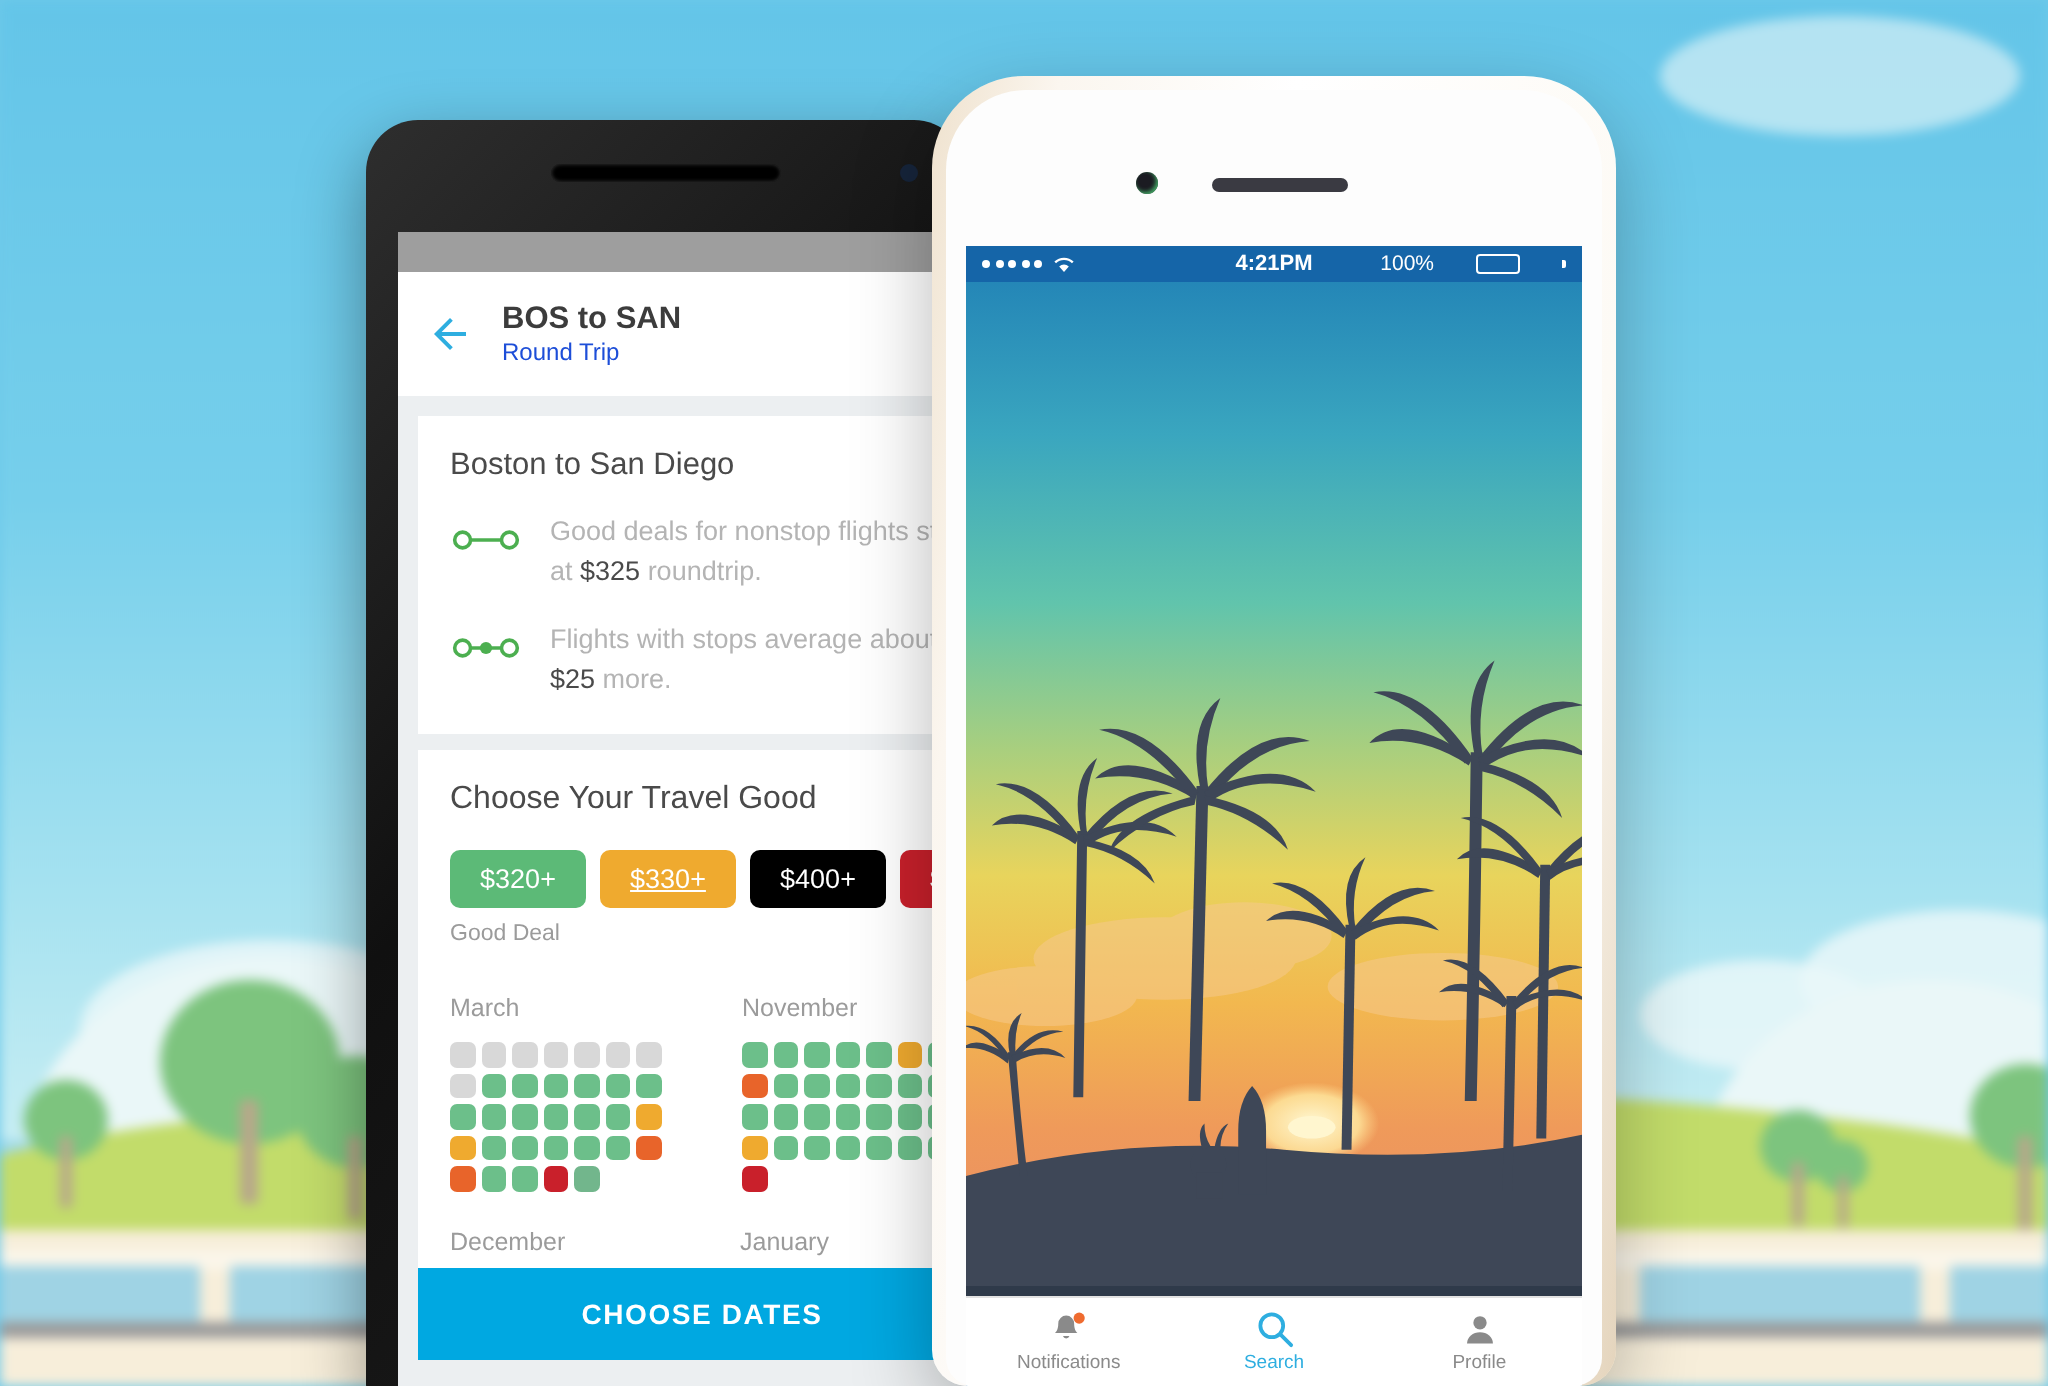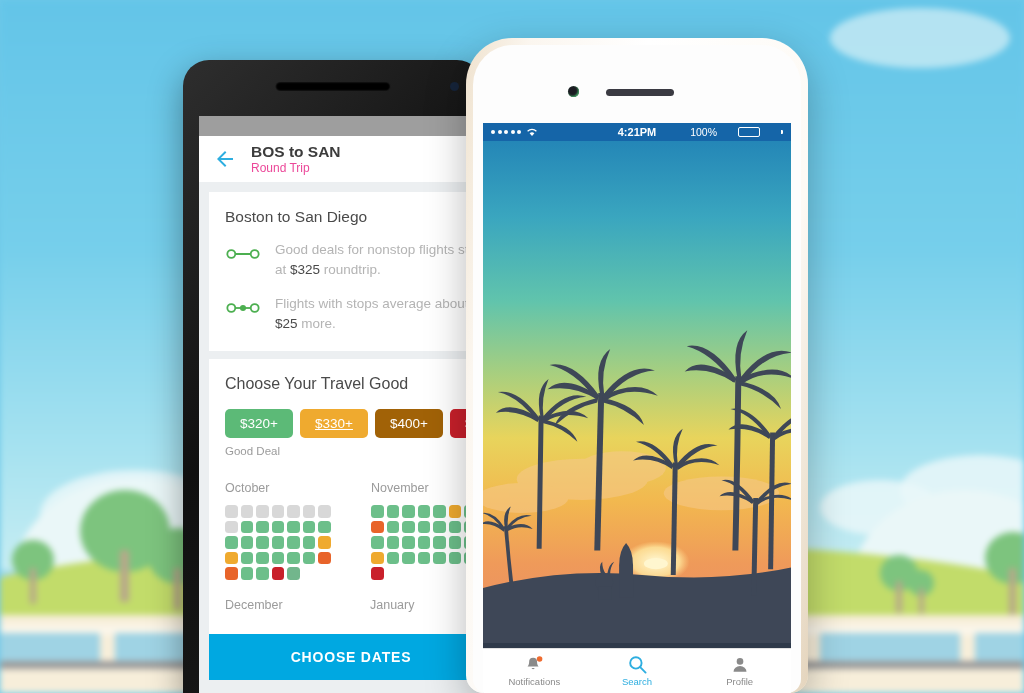--- a/index.html
+++ b/index.html
@@ -70,26 +70,26 @@
     background:#eceff1; overflow:hidden;
   }
   .and-statusbar {
     height:20px; background:#9e9e9e; position:relative;
   }
   .and-sig {
     position:absolute; right:8px; top:5px; width:0; height:0;
     border-left:11px solid transparent; border-bottom:11px solid #fff;
   }
   .and-appbar {
-    background:#fff; height:46px; display:flex; align-items:center;
+    background:#fff; height:62px; display:flex; align-items:center;
     padding:0 14px; gap:14px;
   }
   .back-arrow { width:24px; height:24px; flex:none; }
   .and-title { font-size:15.5px; font-weight:bold; color:#3c3c3c; line-height:1.25; }
-  .and-sub { font-size:12px; color:#ec4899; line-height:1.3; }
+  .and-sub { font-size:12px; color:#1d4ed8; line-height:1.3; }
 
   .and-card {
     background:#fff; margin:10px 0 0 10px; padding:16px 16px 18px 16px;
   }
   .and-card h2 { font-size:15.5px; font-weight:normal; color:#4a4a4a; margin-bottom:14px; }
   .deal-row { display:flex; align-items:flex-start; gap:14px; margin-bottom:15px; }
   .deal-row:last-child { margin-bottom:0; }
   .deal-ico { flex:none; width:36px; height:20px; margin-top:4px; }
   .deal-txt { font-size:13.5px; color:#b4b4b4; line-height:1.45; }
   .deal-txt b { color:#4a4a4a; font-weight:normal; }
@@ -289,32 +289,32 @@
         </div>
       </div>
     </div>
 
     <div class="and-dates">
       <h2>Choose Your Travel Good</h2>
 
       <div class="pricebar">
         <div class="pchip" style="background: rgb(92, 186, 119);">$320+</div>
         <div class="pchip" style="background: rgb(239, 170, 47); text-decoration: underline;">$330+</div>
-        <div class="pchip" style="background: #a16207;">$400+</div>
+        <div class="pchip" style="background: #000000;">$400+</div>
         <div class="pchip" style="background: rgb(201, 32, 43);">$500+</div>
       </div>
 
       <div class="legend">
         <span>Good Deal</span>
         <span>4 </span>
       </div>
 
       <div class="months">
         <div class="month">
-          <div class="month-name">October</div>
+          <div class="month-name">March</div>
           <div class="dots">
               <div class="dot" style="background: rgb(216, 216, 216);"></div>
               <div class="dot" style="background: rgb(216, 216, 216);"></div>
               <div class="dot" style="background: rgb(216, 216, 216);"></div>
               <div class="dot" style="background: rgb(216, 216, 216);"></div>
               <div class="dot" style="background: rgb(216, 216, 216);"></div>
               <div class="dot" style="background: rgb(216, 216, 216);"></div>
               <div class="dot" style="background: rgb(216, 216, 216);"></div>
               <div class="dot" style="background: rgb(216, 216, 216);"></div>
               <div class="dot" style="background: rgb(108, 191, 138);"></div>

